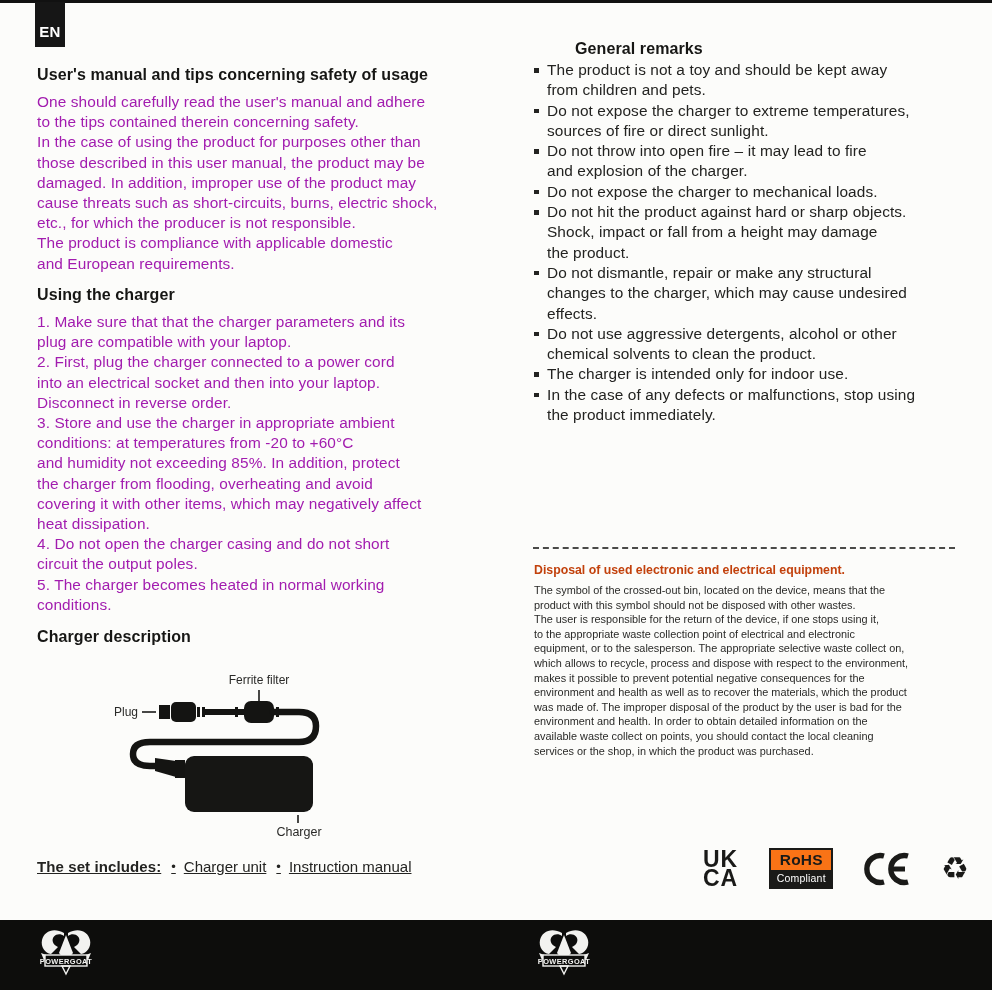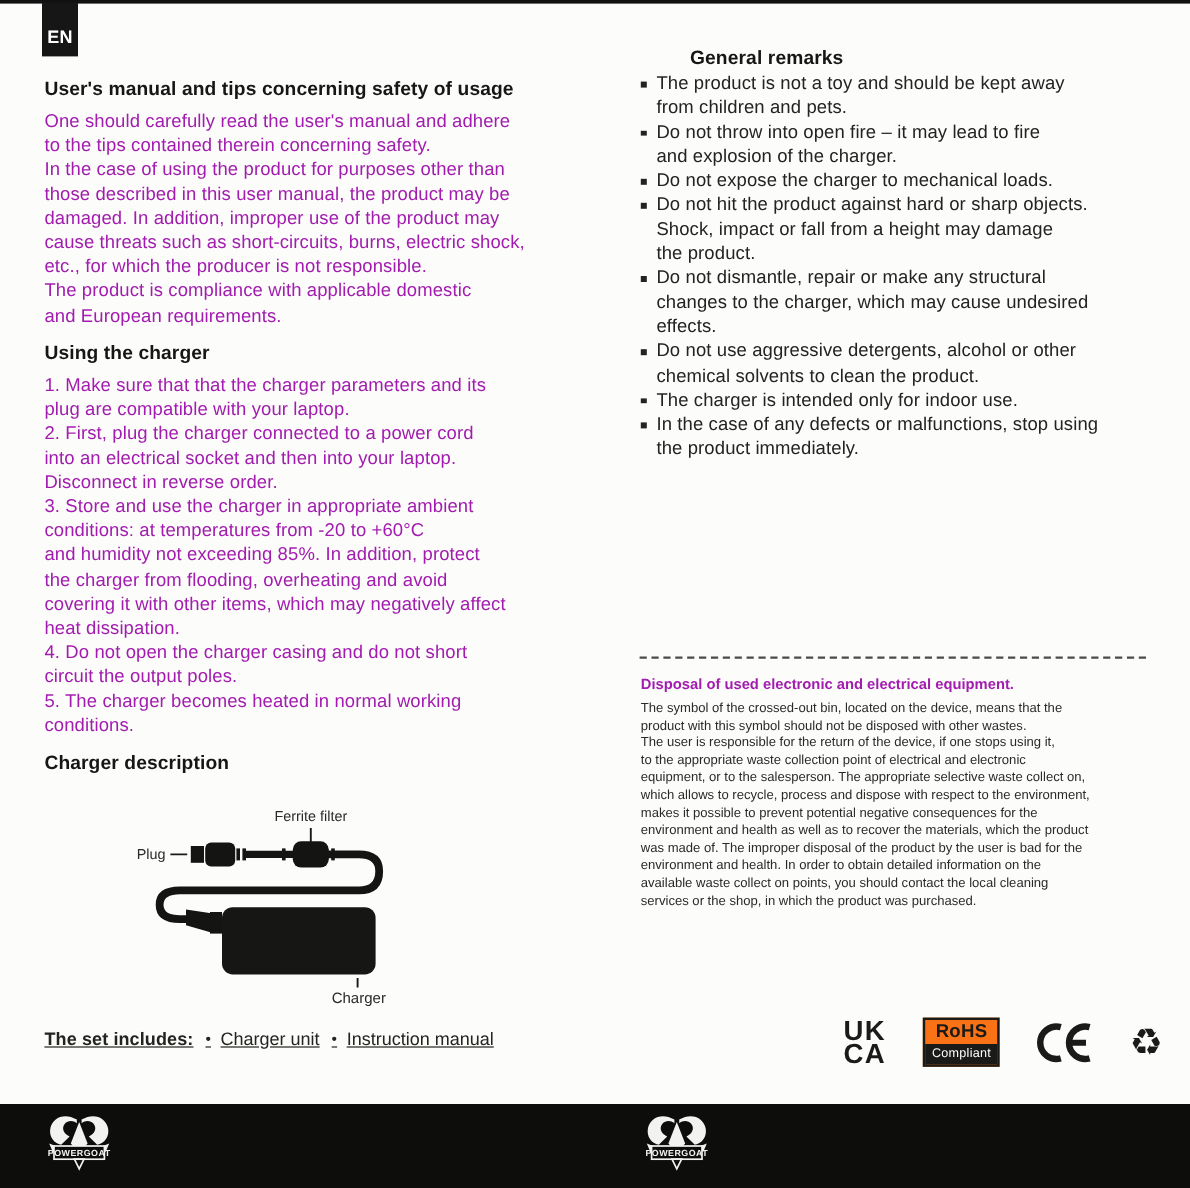--- a/index.html
+++ b/index.html
@@ -38,21 +38,21 @@
   .remarks-list li::before{
     content:"";position:absolute;left:1px;top:8px;width:4.5px;height:4.5px;background:#232321;
   }
 
   .dashed-divider{
     position:absolute;left:0;top:547px;width:422px;height:0;
     border-top:2px dashed #4a4a48;
   }
   .disposal-heading{
     position:absolute;left:1px;top:563px;margin:0;font-size:12.3px;font-weight:bold;
-    color:#a21caf;white-space:nowrap;
+    color:#c2410c;white-space:nowrap;
   }
   .disposal-body{
     position:absolute;left:1px;top:583px;margin:0;font-size:10.9px;line-height:14.6px;
     color:#2a2a28;white-space:pre-line;width:440px;
   }
 
   
   .diagram{position:absolute;left:0px;top:662px;}
   .diagram text{font-family:"Liberation Sans","DejaVu Sans",sans-serif;fill:#2a2a28;}
 
@@ -153,20 +153,22 @@
     </div>
   </div>
 
   <div class="col-right">
     <h2 style="left:0;top:40px;margin-left:42px;">General remarks</h2>
 
     <ul class="remarks-list">
 
     <li>The product is not a toy and should be kept away
 from children and pets.</li>
+        <li>Do not expose the charger to extreme temperatures,
+sources of fire or direct sunlight.</li>
         <li>Do not throw into open fire – it may lead to fire
 and explosion of the charger.</li>
         <li>Do not expose the charger to mechanical loads.</li>
         <li>Do not hit the product against hard or sharp objects.
 Shock, impact or fall from a height may damage
 the product.</li>
         <li>Do not dismantle, repair or make any structural
 changes to the charger, which may cause undesired
 effects.</li>
         <li>Do not use aggressive detergents, alcohol or other

